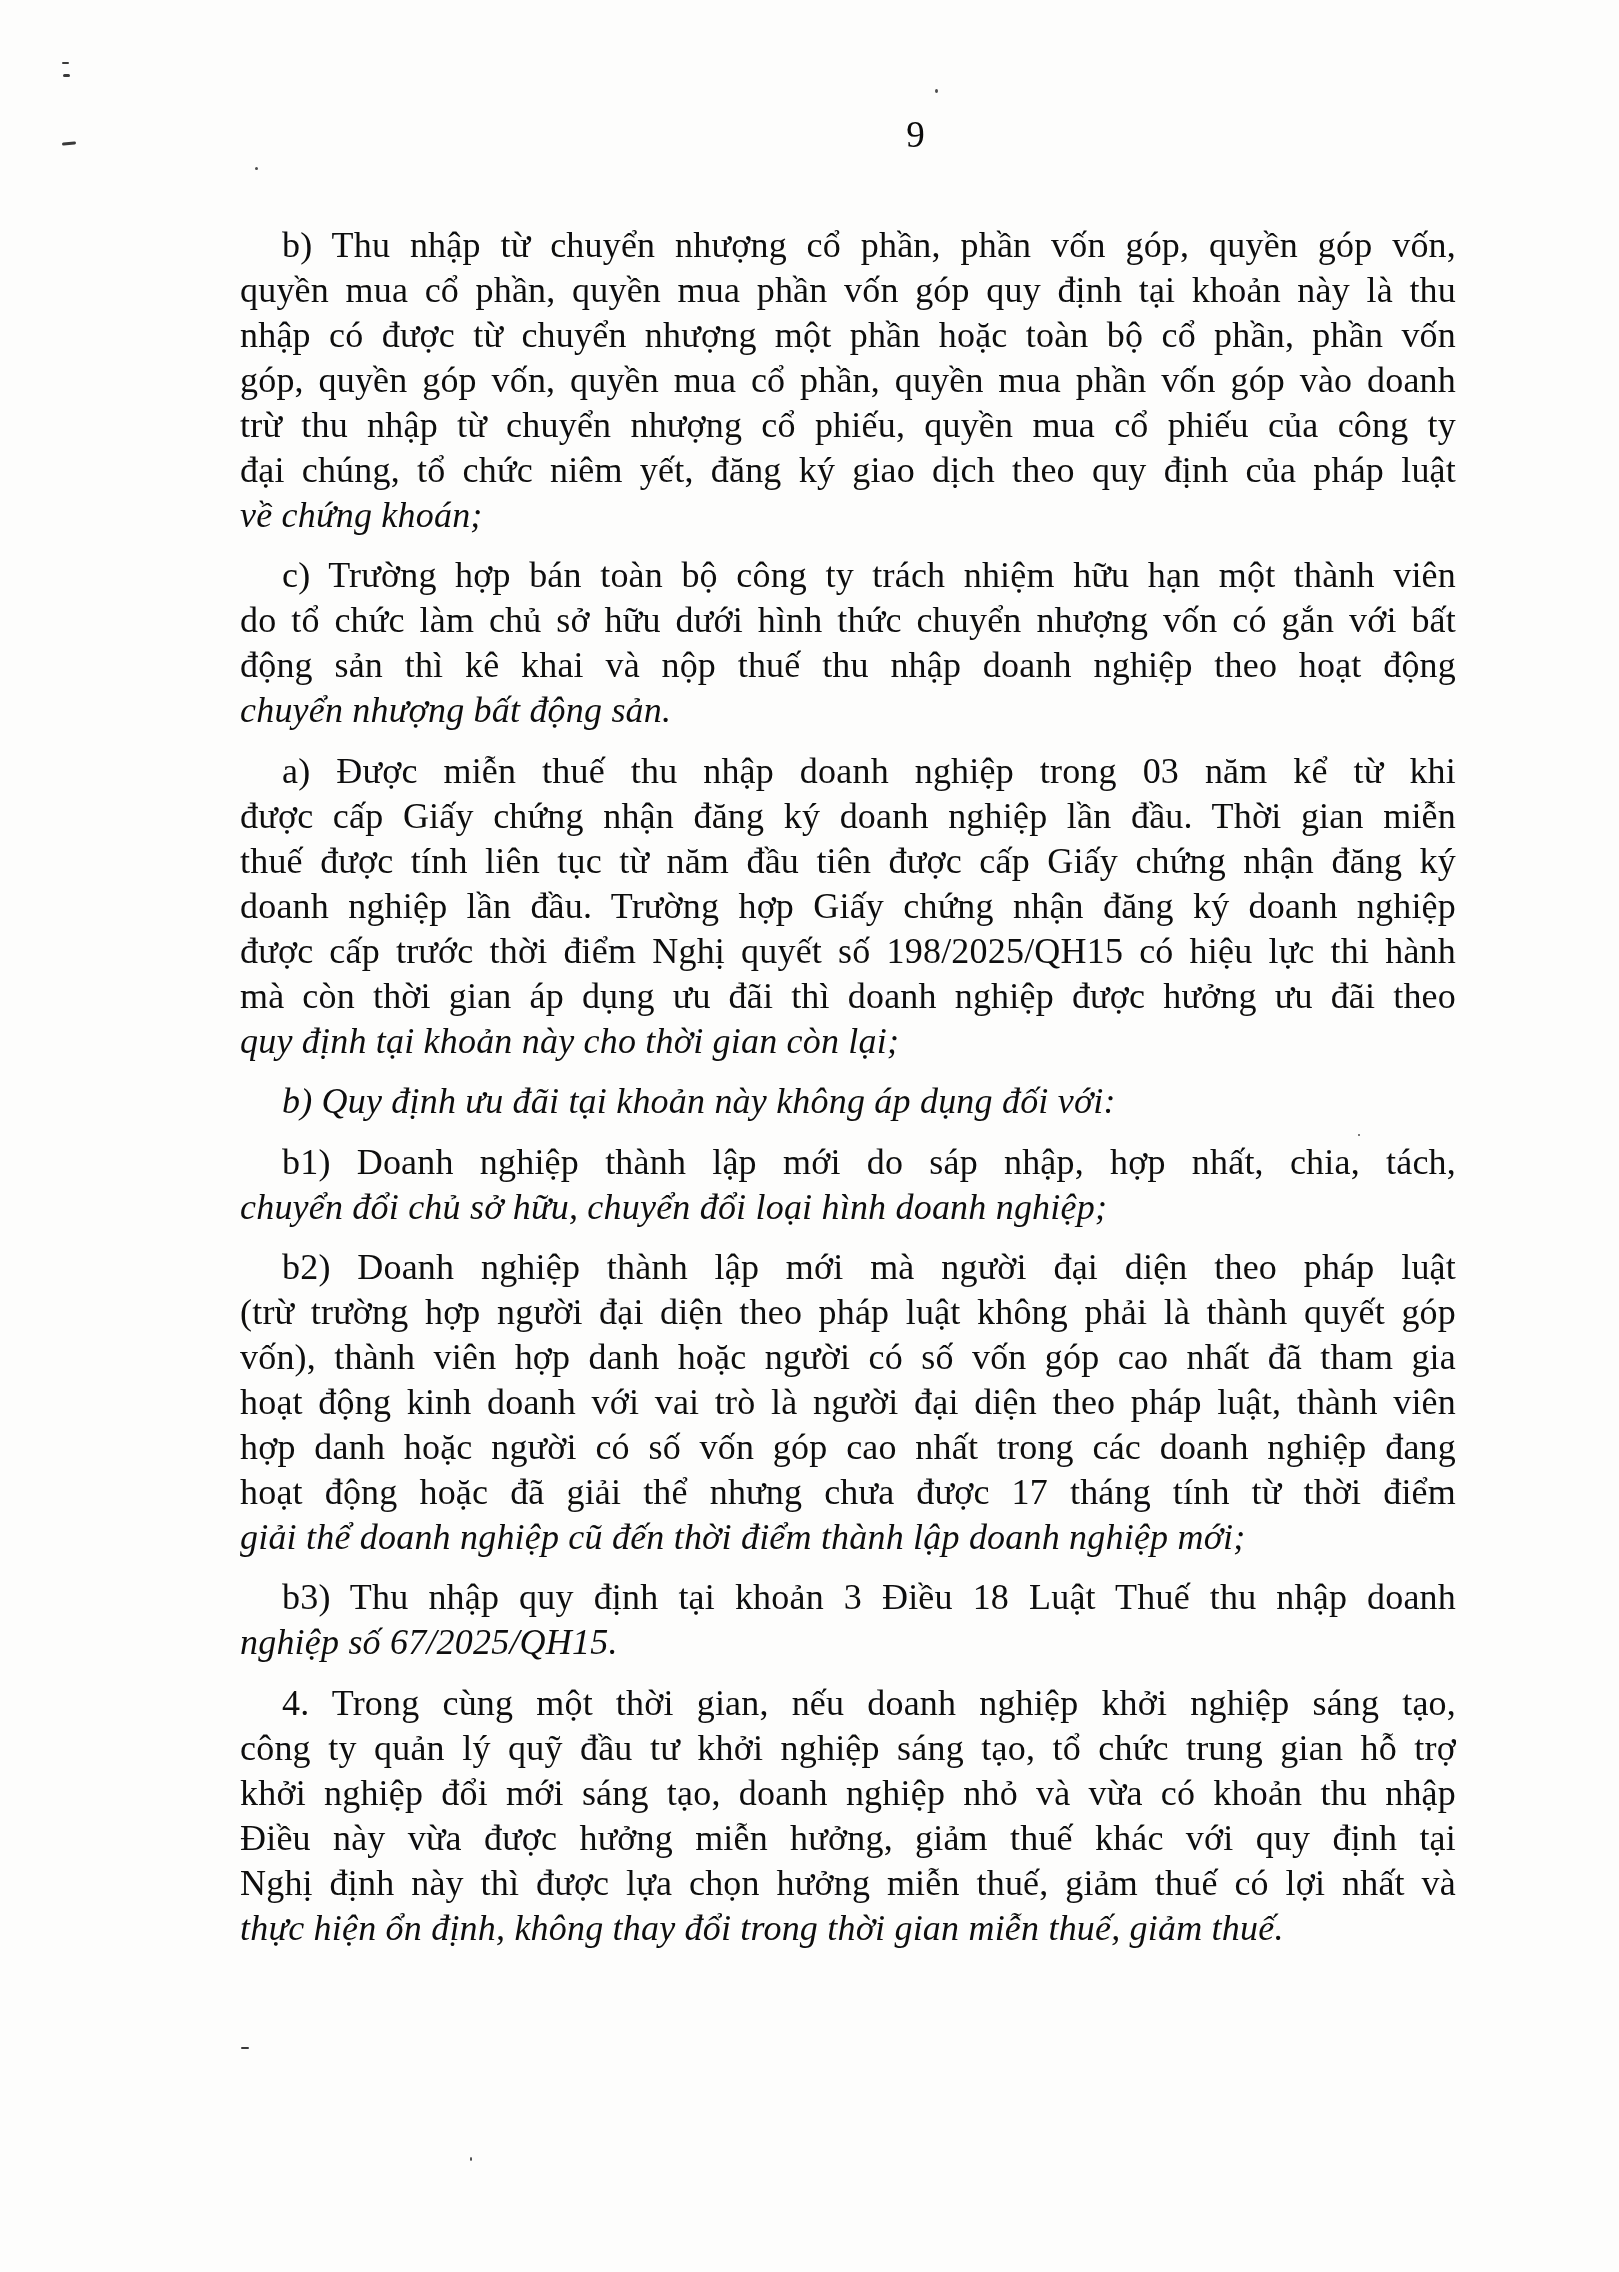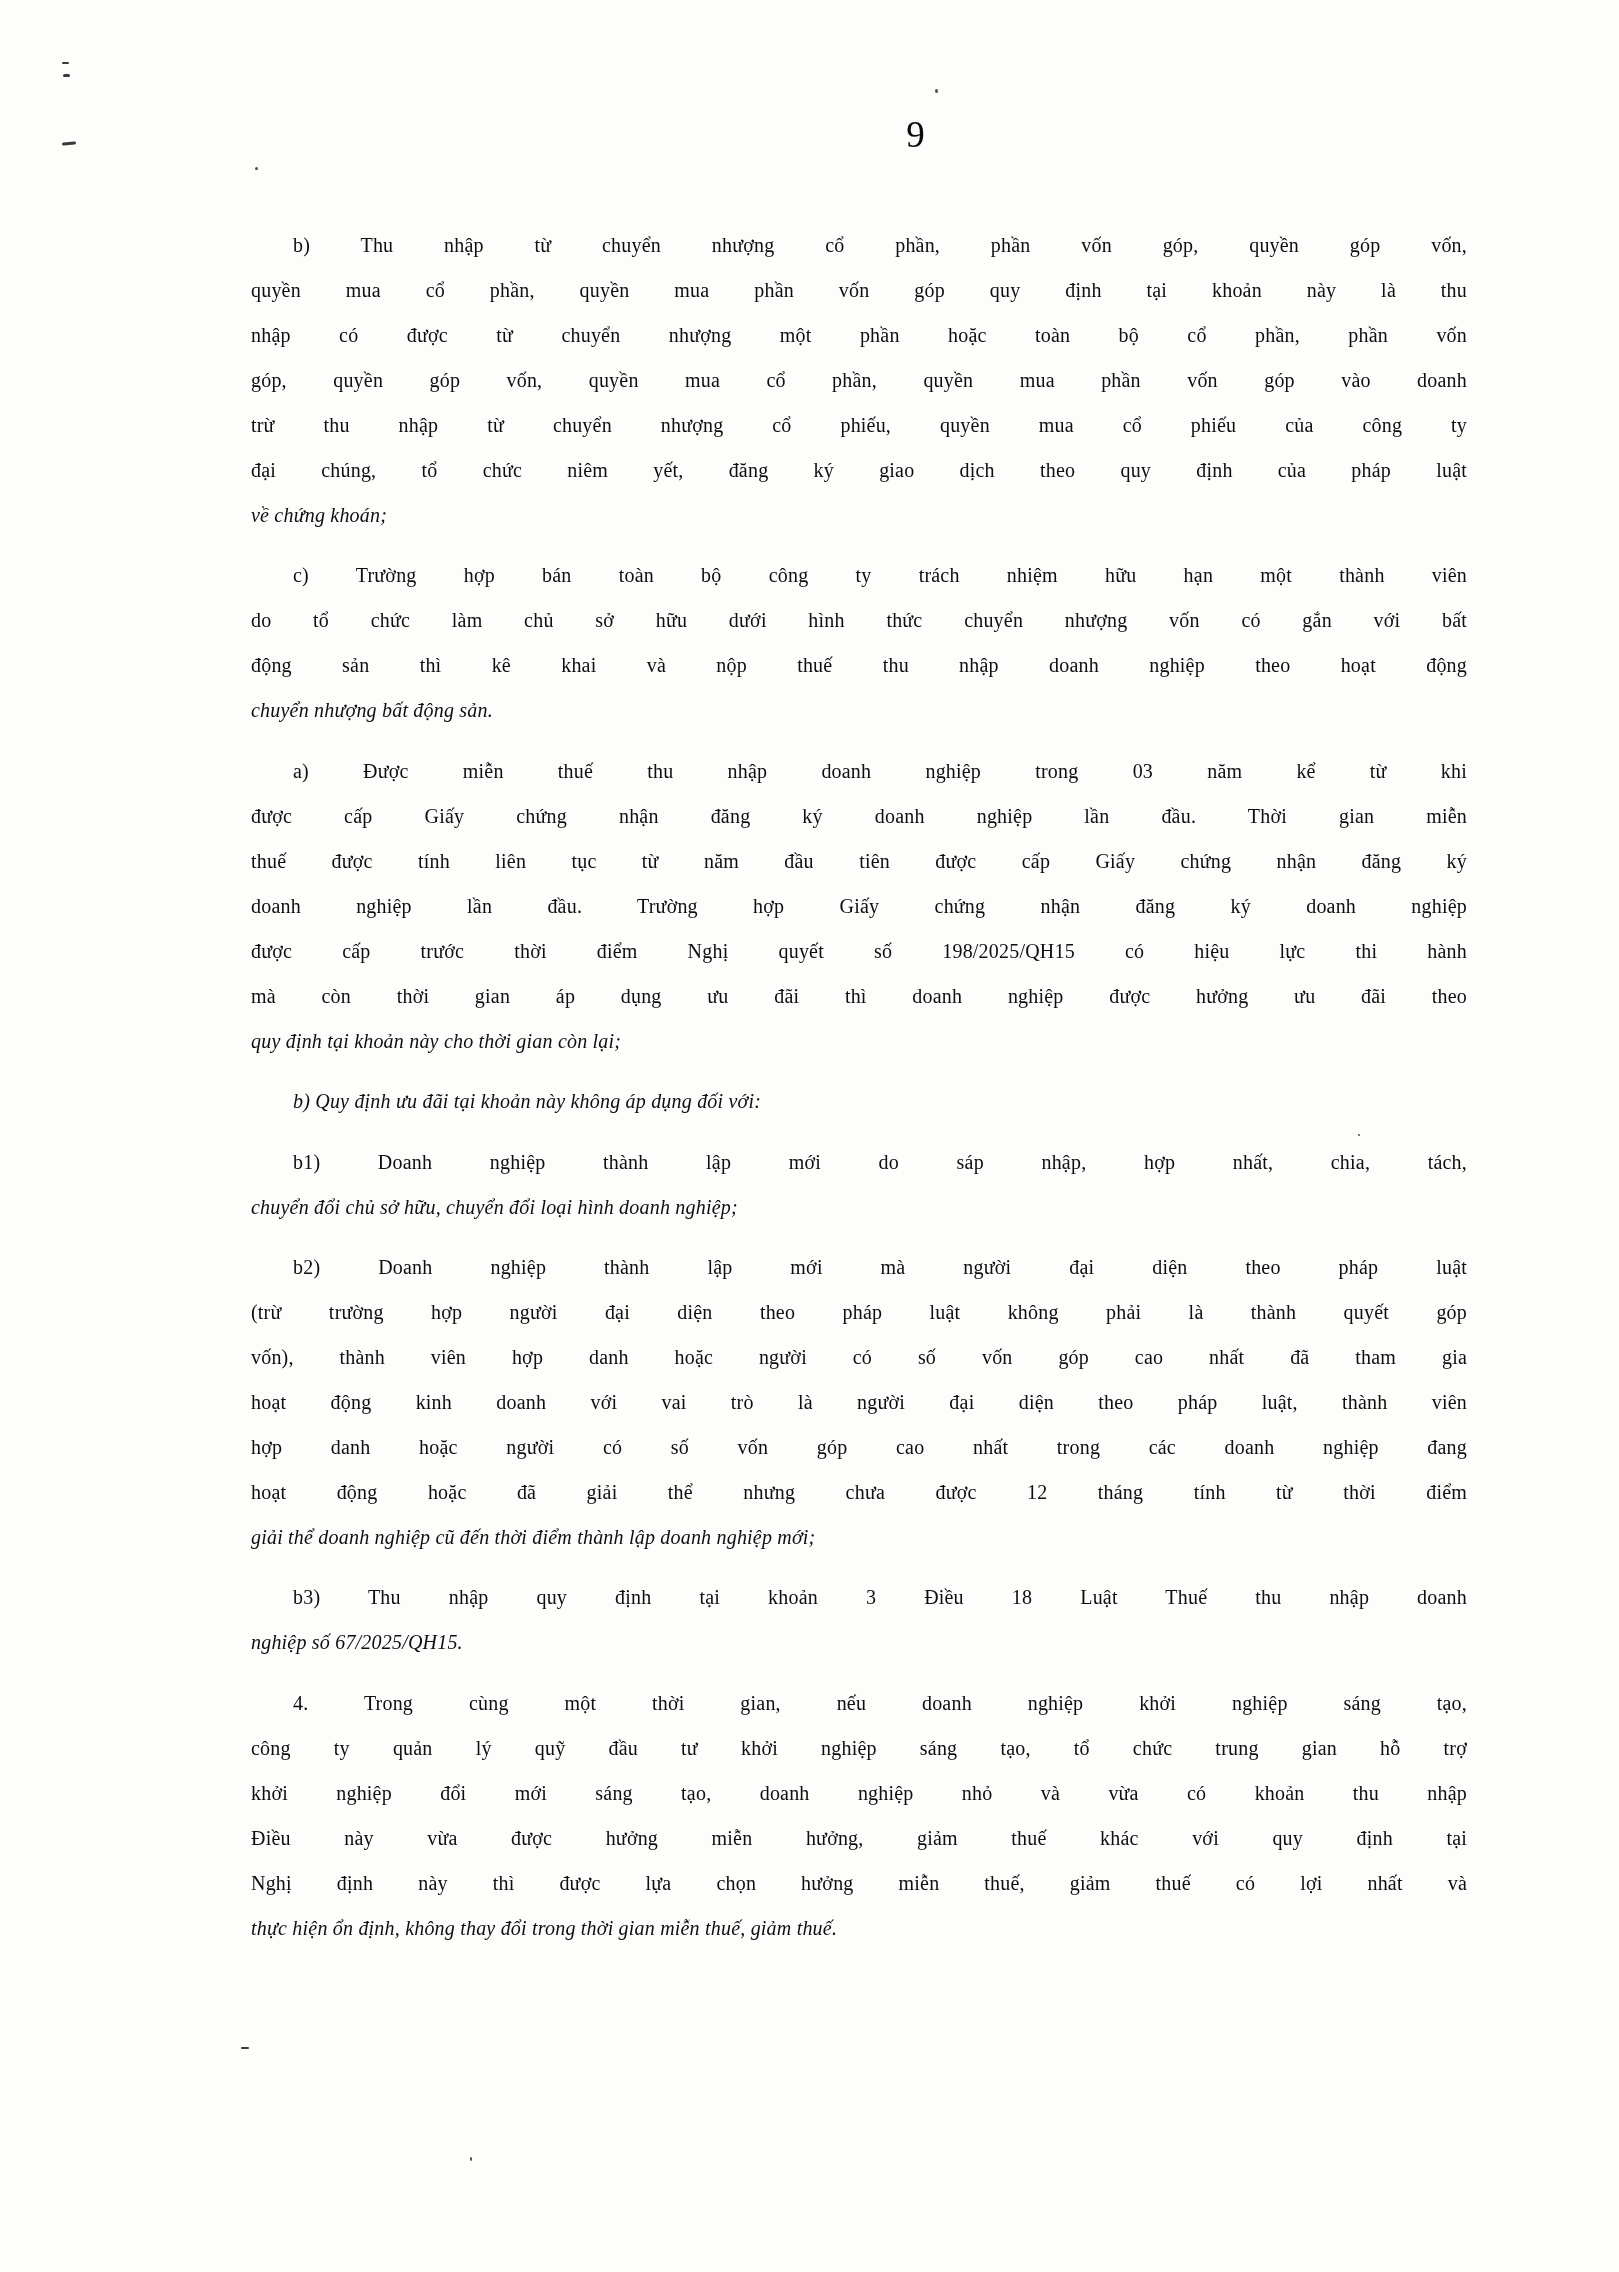--- a/index.html
+++ b/index.html
@@ -21,24 +21,24 @@
     left: 891px;
     top: 112px;
     width: 49px;
     text-align: center;
     font-size: 37px;
     line-height: 45px;
     color: #0b0b0b;
   }
   .body-text {
     position: absolute;
-    left: 251px;
+    left: 240px;
     top: 223px;
     width: 1216px;
-    font-size: 20px;
+    font-size: 36px;
     line-height: 45px;
     letter-spacing: 0.2px;
   }
   .para {
     margin: 0 0 15.4px 0;
   }
   .line {
     white-space: nowrap;
     overflow: hidden;
     text-align: justify;
@@ -108,21 +108,21 @@
       <div class="para">
         <div class="line first">b1) Doanh nghiệp thành lập mới do sáp nhập, hợp nhất, chia, tách,</div>
         <div class="line last">chuyển đổi chủ sở hữu, chuyển đổi loại hình doanh nghiệp;</div>
       </div>
       <div class="para">
         <div class="line first">b2) Doanh nghiệp thành lập mới mà người đại diện theo pháp luật</div>
         <div class="line">(trừ trường hợp người đại diện theo pháp luật không phải là thành quyết góp</div>
         <div class="line">vốn), thành viên hợp danh hoặc người có số vốn góp cao nhất đã tham gia</div>
         <div class="line">hoạt động kinh doanh với vai trò là người đại diện theo pháp luật, thành viên</div>
         <div class="line">hợp danh hoặc người có số vốn góp cao nhất trong các doanh nghiệp đang</div>
-        <div class="line">hoạt động hoặc đã giải thể nhưng chưa được 12 tháng tính từ thời điểm</div>
+        <div class="line">hoạt động hoặc đã giải thể nhưng chưa được 17 tháng tính từ thời điểm</div>
         <div class="line last">giải thể doanh nghiệp cũ đến thời điểm thành lập doanh nghiệp mới;</div>
       </div>
       <div class="para">
         <div class="line first">b3) Thu nhập quy định tại khoản 3 Điều 18 Luật Thuế thu nhập doanh</div>
         <div class="line last">nghiệp số 67/2025/QH15.</div>
       </div>
       <div class="para">
         <div class="line first">4. Trong cùng một thời gian, nếu doanh nghiệp khởi nghiệp sáng tạo,</div>
         <div class="line">công ty quản lý quỹ đầu tư khởi nghiệp sáng tạo, tổ chức trung gian hỗ trợ</div>
         <div class="line">khởi nghiệp đổi mới sáng tạo, doanh nghiệp nhỏ và vừa có khoản thu nhập</div>

